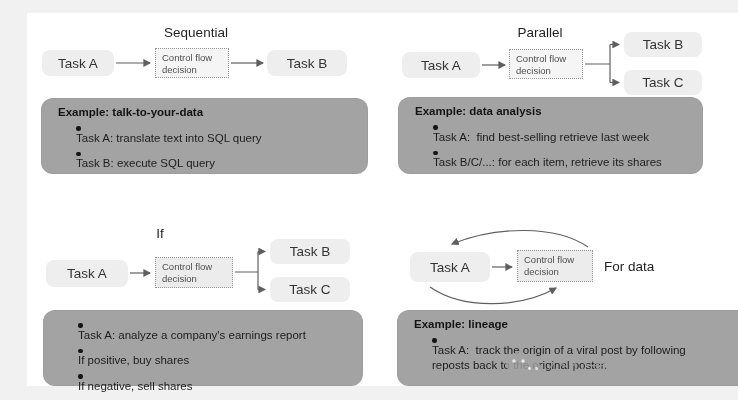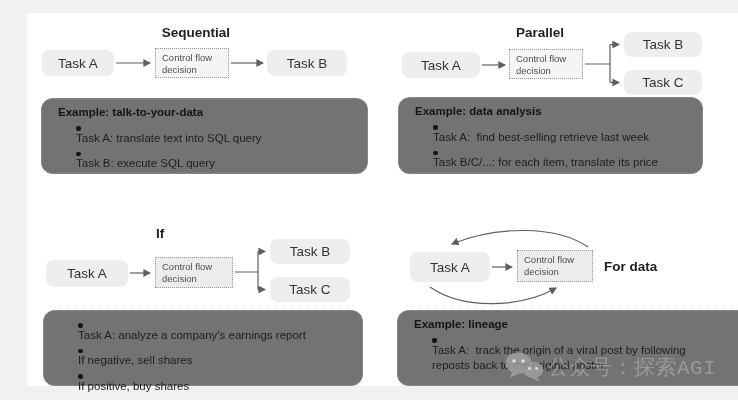--- a/index.html
+++ b/index.html
@@ -9,37 +9,37 @@
     font-family:"Liberation Sans", sans-serif;
   }
   .canvas{
     position:absolute;left:27px;top:13px;width:711px;height:373px;
     background:var(--canvas_bg,#ffffff);z-index:0;
   }
   svg.arrows{position:absolute;left:0;top:0;z-index:1;}
   .al{fill:none;stroke:var(--arrow,#5f5f5f);stroke-width:1.2;}
   .ah{fill:var(--arrow,#5f5f5f);}
   .pattern-title{
-    position:absolute;z-index:2;font-weight:bold;font-size:13.5px;
+    position:absolute;z-index:2;font-weight:normal;font-size:13.5px;
     color:var(--text_primary,#1f1f1f);text-align:center;
   }
   .task{
     position:absolute;z-index:2;background:var(--task_box_bg,#eeeeee);
     border-radius:8px;display:flex;align-items:center;justify-content:center;
     font-size:13.5px;color:#333;
   }
   .decision{
     position:absolute;z-index:2;background:var(--decision_box_bg,#f4f4f4);
     border:1px dotted var(--border_dotted,#979797);
     box-sizing:border-box;padding:3px 4px 2px 6px;
     font-size:9.5px;line-height:1.3;color:var(--text_secondary,#4e4e4e);
   }
   .decision.alt{background:var(--decision_box_bg_alt,#ececec);}
   .example{
-    position:absolute;z-index:2;background:#737373;
+    position:absolute;z-index:2;background:#a3a3a3;
     border:1.5px dotted var(--border_dotted,#979797);
     border-radius:12px;box-sizing:border-box;
     padding:7px 8px 4px 16px;
   }
   .example-heading{
     font-weight:bold;font-size:11.5px;color:#141414;margin-bottom:3px;
   }
   .bullet-row{display:flex;margin:0 0 1px 18px;line-height:15px;flex-direction:column;}
   .dot{flex:none;width:4.5px;height:4.5px;border-radius:50%;background:#141414;margin:5px 14px 0 0;}
   .bullet-text{font-size:11.5px;color:#1d1d1d;white-space:pre-wrap;}
@@ -119,21 +119,21 @@
   <span>Task C</span>
 </div>
 <div class="example" style="left:398px;top:97px;width:305px;height:77px">
   <div class="example-heading">Example: data analysis</div>
   <div class="bullet-row">
     <span class="dot"></span>
     <span class="bullet-text">Task A:  find best-selling retrieve last week</span>
   </div>
   <div class="bullet-row">
     <span class="dot"></span>
-    <span class="bullet-text">Task B/C/...: for each item, translate its price</span>
+    <span class="bullet-text">Task B/C/...: for each item, retrieve its shares</span>
   </div>
 </div>
 
 <div class="pattern-title" style="left:100px;top:226px;width:120px">If</div>
 <div class="task" style="left:46px;top:260px;width:82px;height:27px">
   <span>Task A</span>
 </div>
 <div class="decision alt" style="left:155px;top:257px;width:78px;height:31px">
   <div>Control flow</div>
   <div>decision</div>
@@ -144,25 +144,25 @@
 <div class="task" style="left:270px;top:277px;width:80px;height:25px">
   <span>Task C</span>
 </div>
 <div class="example" style="left:43px;top:310px;width:320px;height:76px">
   <div class="bullet-row">
     <span class="dot"></span>
     <span class="bullet-text">Task A: analyze a company's earnings report</span>
   </div>
   <div class="bullet-row">
     <span class="dot"></span>
-    <span class="bullet-text">If negative, sell shares</span>
+    <span class="bullet-text">If positive, buy shares</span>
   </div>
   <div class="bullet-row">
     <span class="dot"></span>
-    <span class="bullet-text">If positive, buy shares</span>
+    <span class="bullet-text">If negative, sell shares</span>
   </div>
 </div>
 
 <div class="pattern-title" style="left:604px;top:259px;width:70px;text-align:left">For data</div>
 <div class="task" style="left:410px;top:252px;width:80px;height:30px">
   <span>Task A</span>
 </div>
 <div class="decision alt" style="left:517px;top:250px;width:76px;height:32px">
   <div>Control flow</div>
   <div>decision</div>

